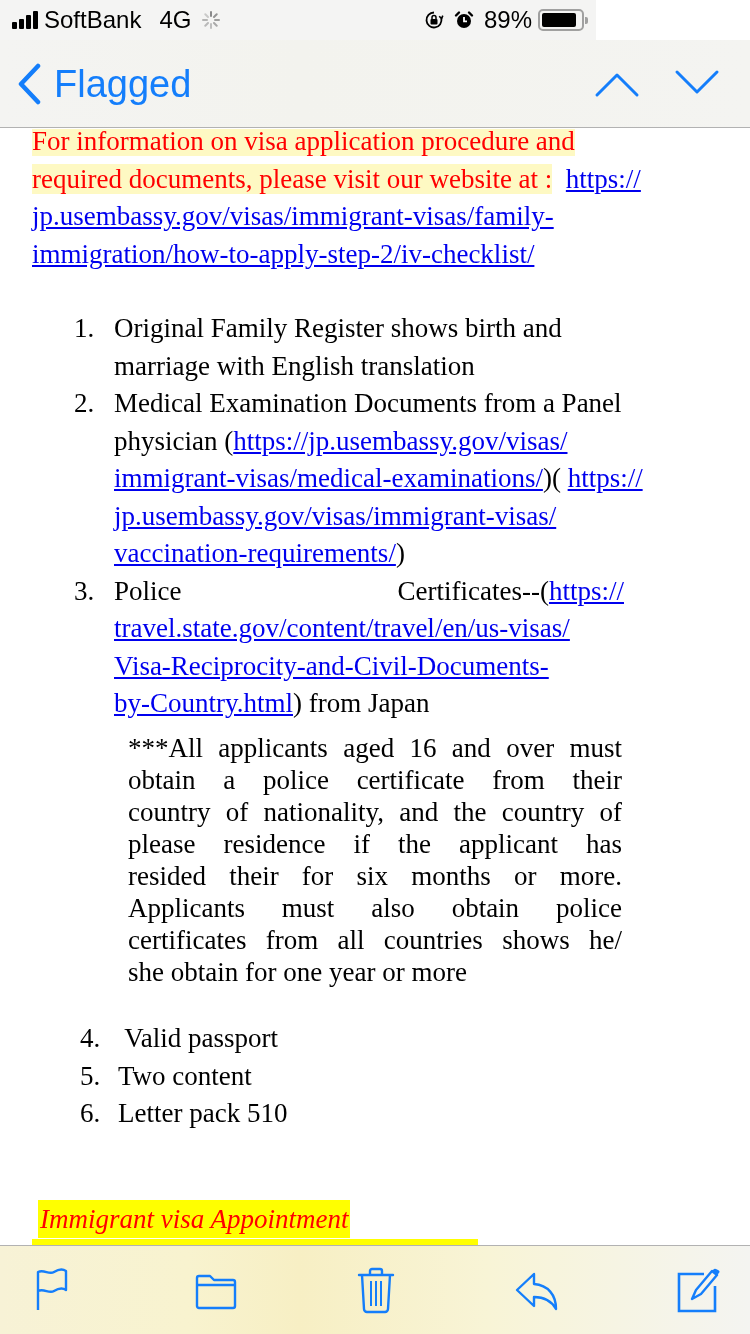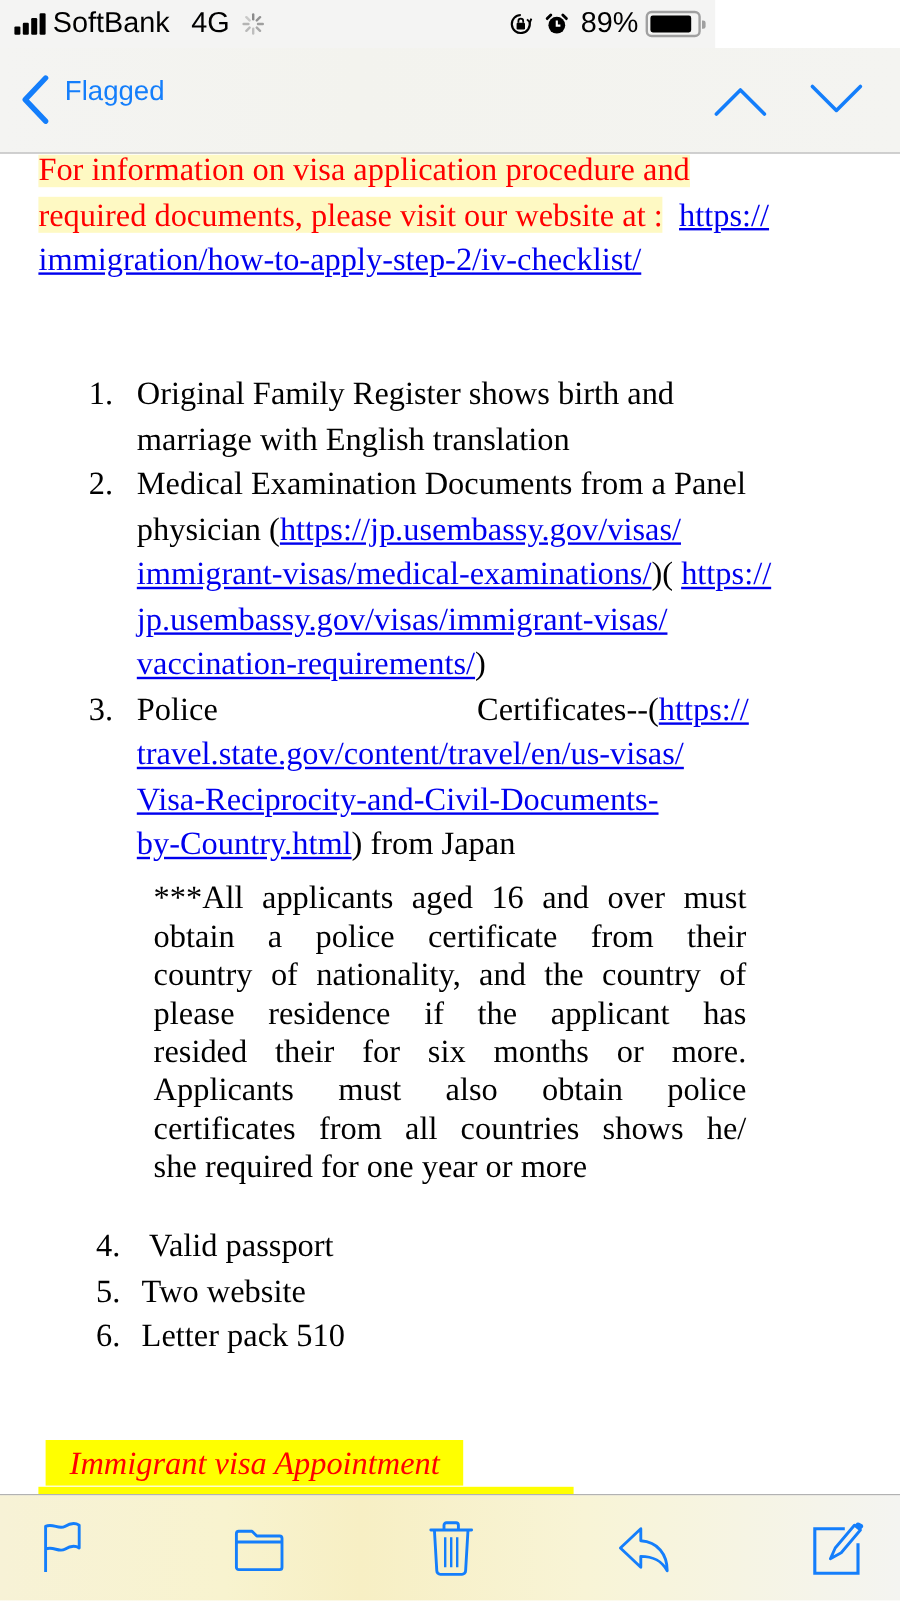--- a/index.html
+++ b/index.html
@@ -42,22 +42,22 @@
 
     
     .nav-bar {
       position: absolute; top: 40px; left: 0; width: 750px; height: 88px;
       background: linear-gradient(90deg, #f4f4f2 0%, #f3f3ee 40%, #f4f4f1 100%);
       border-bottom: 1px solid #b2b2b2;
       z-index: 5;
     }
     .back-btn {
       position: absolute; left: 16px; top: 22px; height: 44px;
-      display: flex; align-items: flex-start; color: #147efb;
-      font-size: 23px; cursor: pointer;
+      display: flex; align-items: center; color: #147efb;
+      font-size: 38px; cursor: pointer;
     }
     .back-btn svg { width: 26px; height: 42px; margin-right: 12px; }
     .nav-arrows { position: absolute; right: 30px; top: 24px; display: flex; gap: 34px; }
     .nav-arrows .arrow { width: 46px; height: 38px; cursor: pointer; }
 
     
     .content {
       position: absolute; top: 129px; left: 0; width: 750px; height: 1116px;
       overflow: hidden;
       font-family: "Liberation Serif", serif;
@@ -83,21 +83,21 @@
     .note .nl { display: flex; justify-content: space-between; white-space: nowrap; height: 32px; }
     .note .nl.last { justify-content: flex-start; }
 
     .list2 { position: absolute; left: 80px; top: 891px; width: 400px; }
     .list2 .li { padding-left: 38px; }
     .list2 .ln { height: 37.5px; }
 
     .appt {
       position: absolute; left: 38px; top: 1071px;
       font-style: italic; color: #ff0000; background: #ffff00;
-      padding: 0 20px; line-height: 38px; font-size: 27px;
+      padding: 0 2px; line-height: 38px; font-size: 27px;
     }
     .appt-next {
       position: absolute; left: 32px; top: 1110px; width: 446px; height: 30px;
       background: #ffff00;
     }
 
     
     .toolbar {
       position: absolute; left: 0; top: 1245px; width: 750px; height: 89px;
       border-top: 1px solid #b2b2b2;
@@ -172,20 +172,21 @@
         <path d="M3 8l20 20L43 8" fill="none" stroke="#147efb" stroke-width="3" stroke-linecap="round" stroke-linejoin="round"></path>
       </svg>
     </div>
   </div>
 
   <div class="content">
 
     <div class="intro">
       <span class="intro-line"><span class="hl">For information on visa application procedure and</span></span>
       <span class="intro-line"><span class="hl">required documents, please visit our website at :</span>&nbsp;&nbsp;<a class="link">https://</a></span>
+      <span class="intro-line"><a class="link">jp.usembassy.gov/visas/immigrant-visas/family-</a></span>
       <span class="intro-line"><a class="link">immigration/how-to-apply-step-2/iv-checklist/</a></span>
     </div>
 
     <div class="list">
       <div class="li">
         <span class="num">1.</span>
         <span class="ln">Original Family Register shows birth and</span>
         <span class="ln">marriage with English translation</span>
       </div>
       <div class="li">
@@ -260,31 +261,31 @@
           <span>police</span>
         </span>
       <span class="nl">
           <span>certificates</span>
           <span>from</span>
           <span>all</span>
           <span>countries</span>
           <span>shows</span>
           <span>he/</span>
         </span>
-      <span class="nl last">she required for one year or more</span>
+      <span class="nl last">she obtain for one year or more</span>
     </div>
 
     <div class="list2">
       <div class="li">
         <span class="num">4.</span>
         <span class="ln" style="white-space:pre;"> Valid passport</span>
       </div>
       <div class="li">
         <span class="num">5.</span>
-        <span class="ln">Two website</span>
+        <span class="ln">Two content</span>
       </div>
       <div class="li">
         <span class="num">6.</span>
         <span class="ln">Letter pack 510</span>
       </div>
     </div>
 
     <div class="appt">Immigrant visa Appointment</div>
     <div class="appt-next"></div>
   </div>

